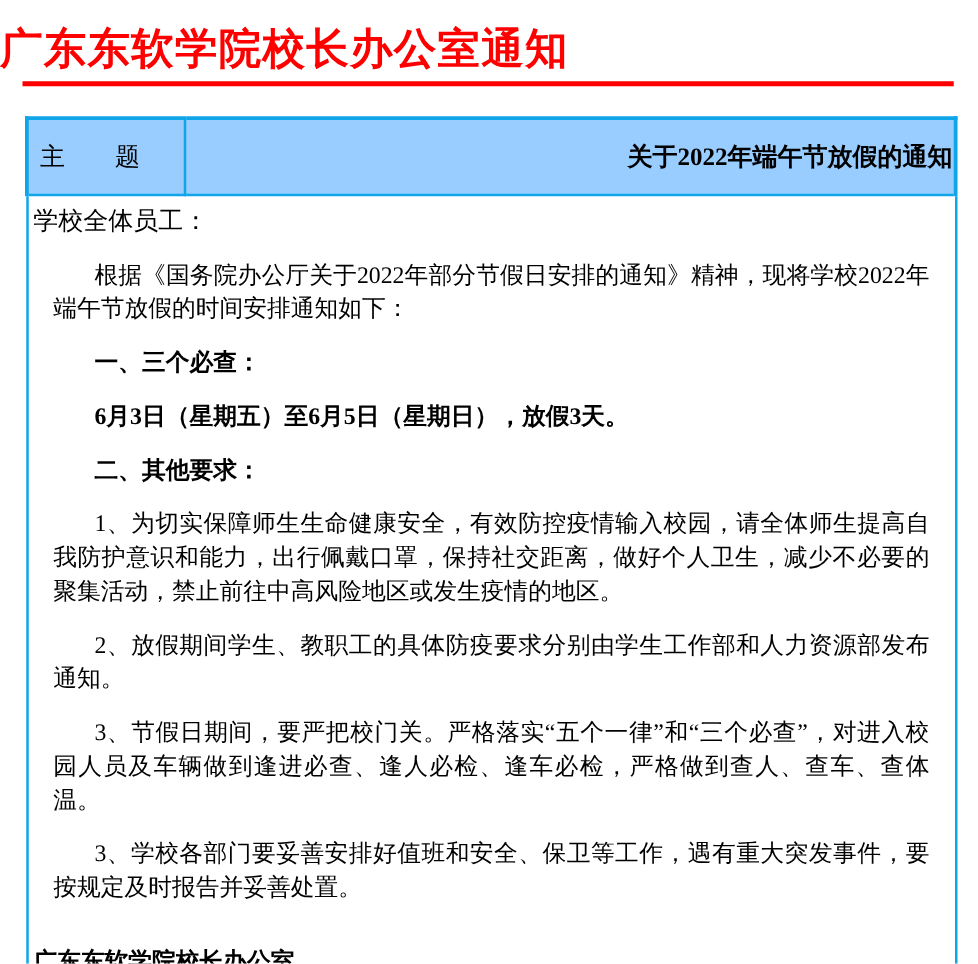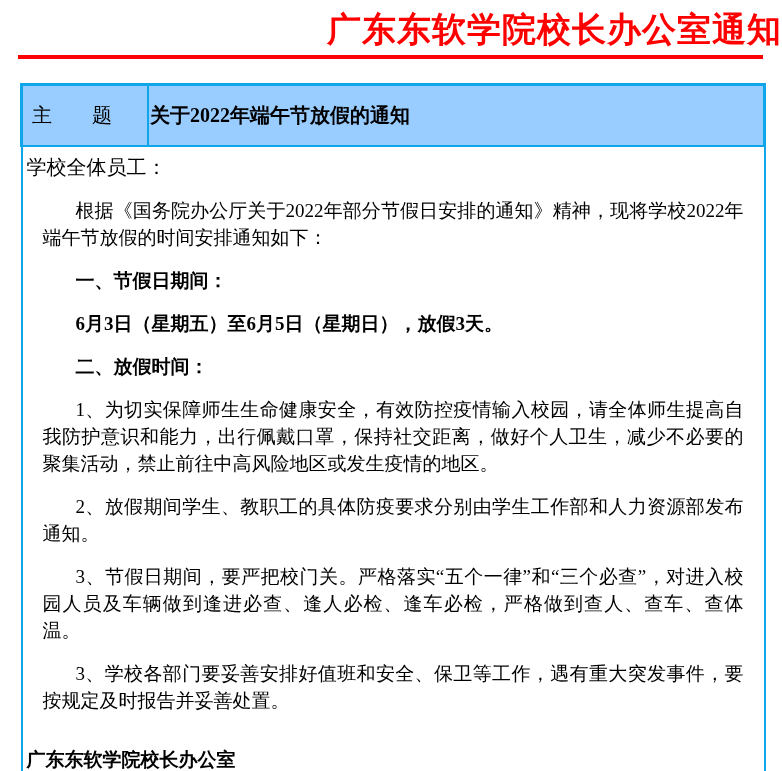--- a/index.html
+++ b/index.html
@@ -11,27 +11,27 @@
     position: relative;
     width: 782px;
     height: 771px;
     background: #ffffff;
     font-family: "Liberation Serif", "DejaVu Serif", serif;
     color: #000000;
     overflow: hidden;
   }
   .page-title {
     margin: 0;
-    padding-top: 8px;
+    padding-top: 18px;
     font-family: "Liberation Sans", "DejaVu Sans", sans-serif;
     font-size: 34px;
     line-height: 42px;
     font-weight: bold;
     color: #FF0000;
-    text-align: right;
+    text-align: left;
     letter-spacing: 1px;
     white-space: nowrap;
   }
   .red-rule {
     height: 4px;
     background: #FF0000;
     margin: 5px 19px 0 18px;
   }
   table.notice {
     border-collapse: collapse;
@@ -50,21 +50,21 @@
   }
   tr.head-row td.subject-value-cell {
     border-width: 3px 3px 2px 2px;
   }
   td.subject-label-cell {
     width: 114px;
     padding-left: 9px;
     font-size: 20px;
   }
   td.subject-value-cell {
-    text-align: left;
+    text-align: right;
     font-size: 20px;
     font-weight: bold;
   }
   td.body-cell {
     height: 604px;
     vertical-align: top;
     padding: 4px 4px 0 4px;
     font-size: 19px;
     line-height: 27px;
     border-width: 2px 3px 3px 3px;
@@ -109,25 +109,25 @@
         <td class="subject-label-cell">主　　题</td>
         <td class="subject-value-cell">关于2022年端午节放假的通知</td>
       </tr>
       <tr>
         <td class="body-cell" colspan="2">
 
           <p class="salutation">学校全体员工：</p>
 
           <p class="para">根据《国务院办公厅关于2022年部分节假日安排的通知》精神，现将学校2022年端午节放假的时间安排通知如下：</p>
 
-          <p class="para bold">一、节假日期间：</p>
+          <p class="para bold">一、三个必查：</p>
 
           <p class="para bold">6月3日（星期五）至6月5日（星期日），放假3天。</p>
 
-          <p class="para bold">二、放假时间：</p>
+          <p class="para bold">二、其他要求：</p>
 
           <p class="para">1、为切实保障师生生命健康安全，有效防控疫情输入校园，请全体师生提高自我防护意识和能力，出行佩戴口罩，保持社交距离，做好个人卫生，减少不必要的聚集活动，禁止前往中高风险地区或发生疫情的地区。</p>
 
           <p class="para">2、放假期间学生、教职工的具体防疫要求分别由学生工作部和人力资源部发布通知。</p>
 
           <p class="para">3、节假日期间，要严把校门关。严格落实“五个一律”和“三个必查”，对进入校园人员及车辆做到逢进必查、逢人必检、逢车必检，严格做到查人、查车、查体温。</p>
 
           <p class="para">3、学校各部门要妥善安排好值班和安全、保卫等工作，遇有重大突发事件，要按规定及时报告并妥善处置。</p>
 
           <div class="signature-block">

